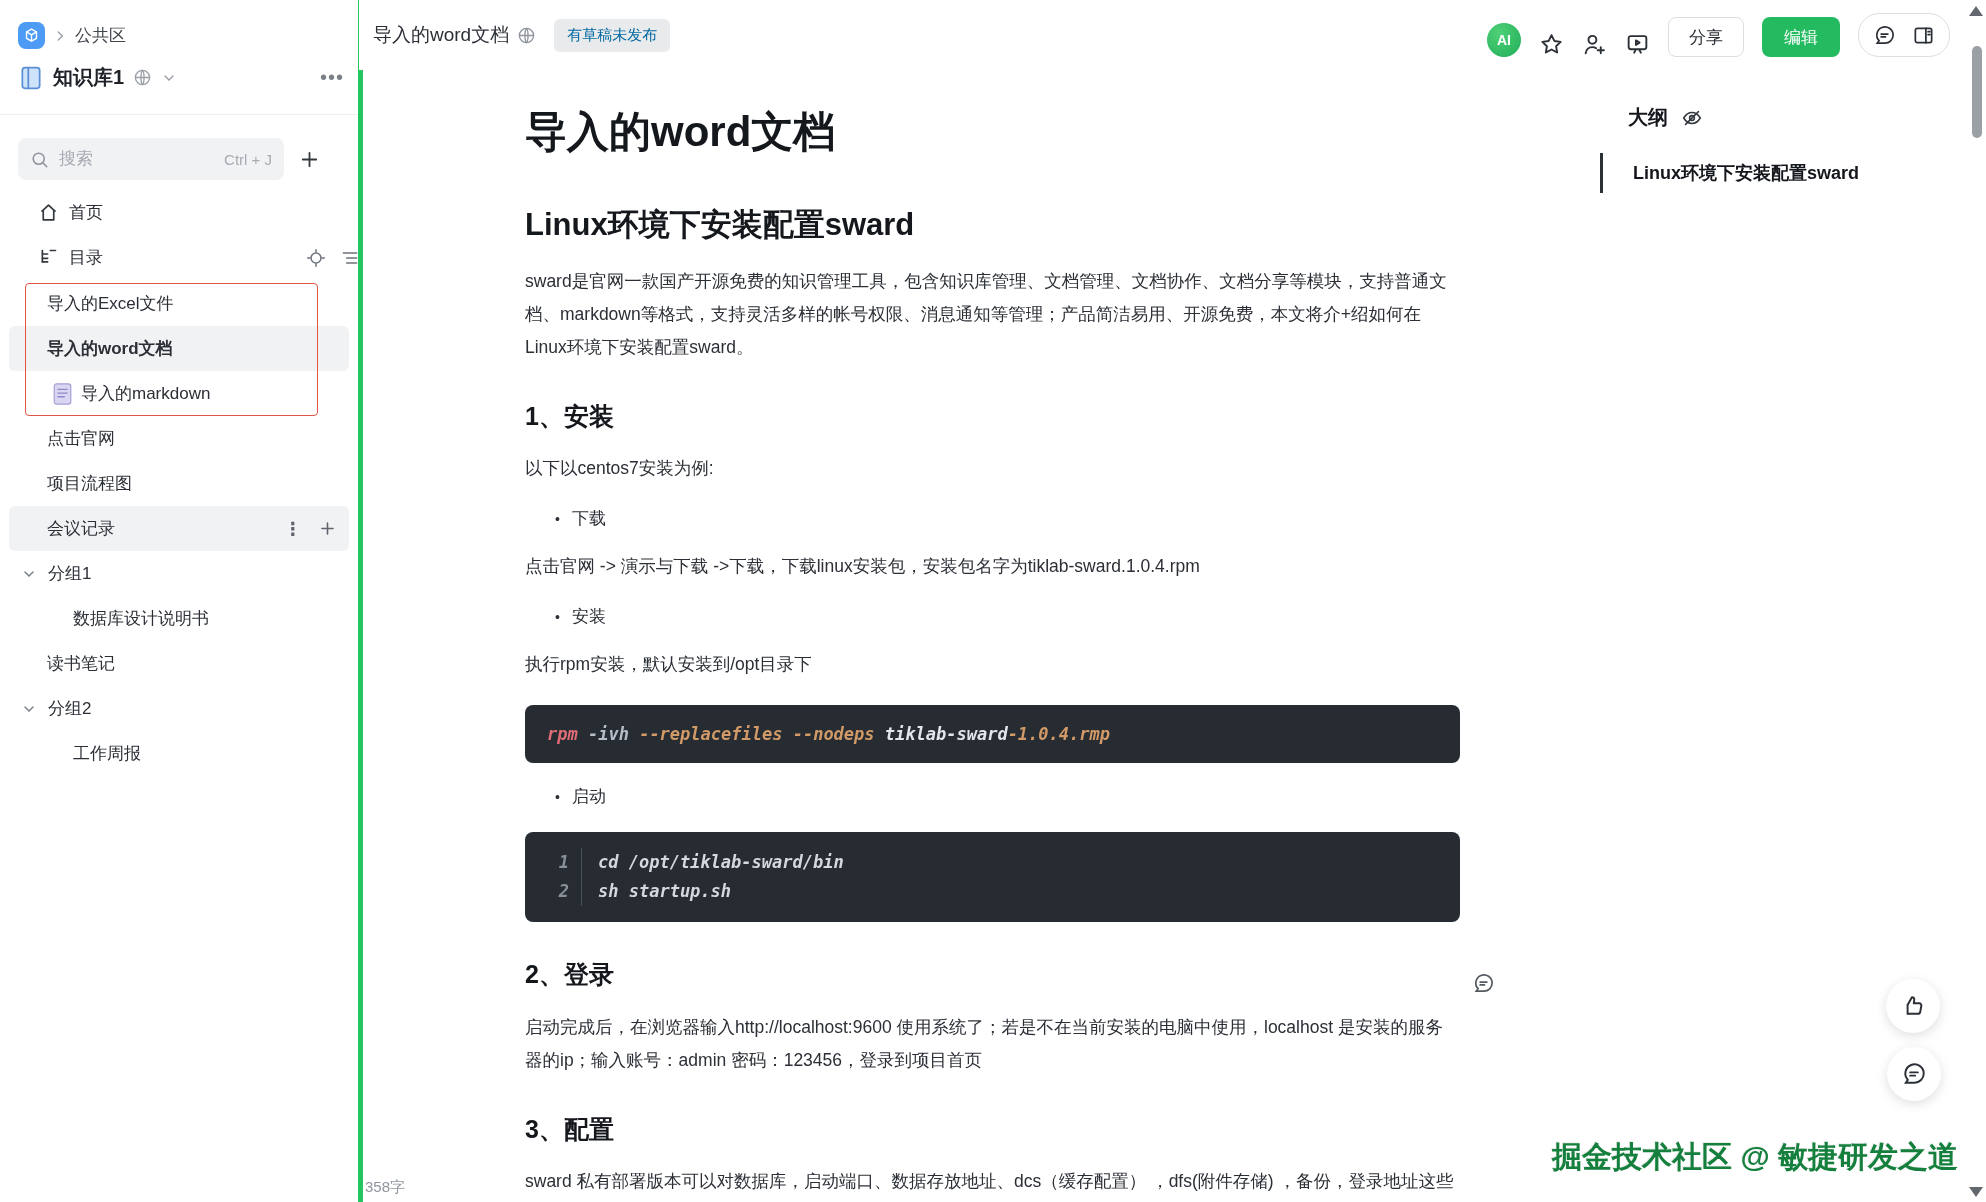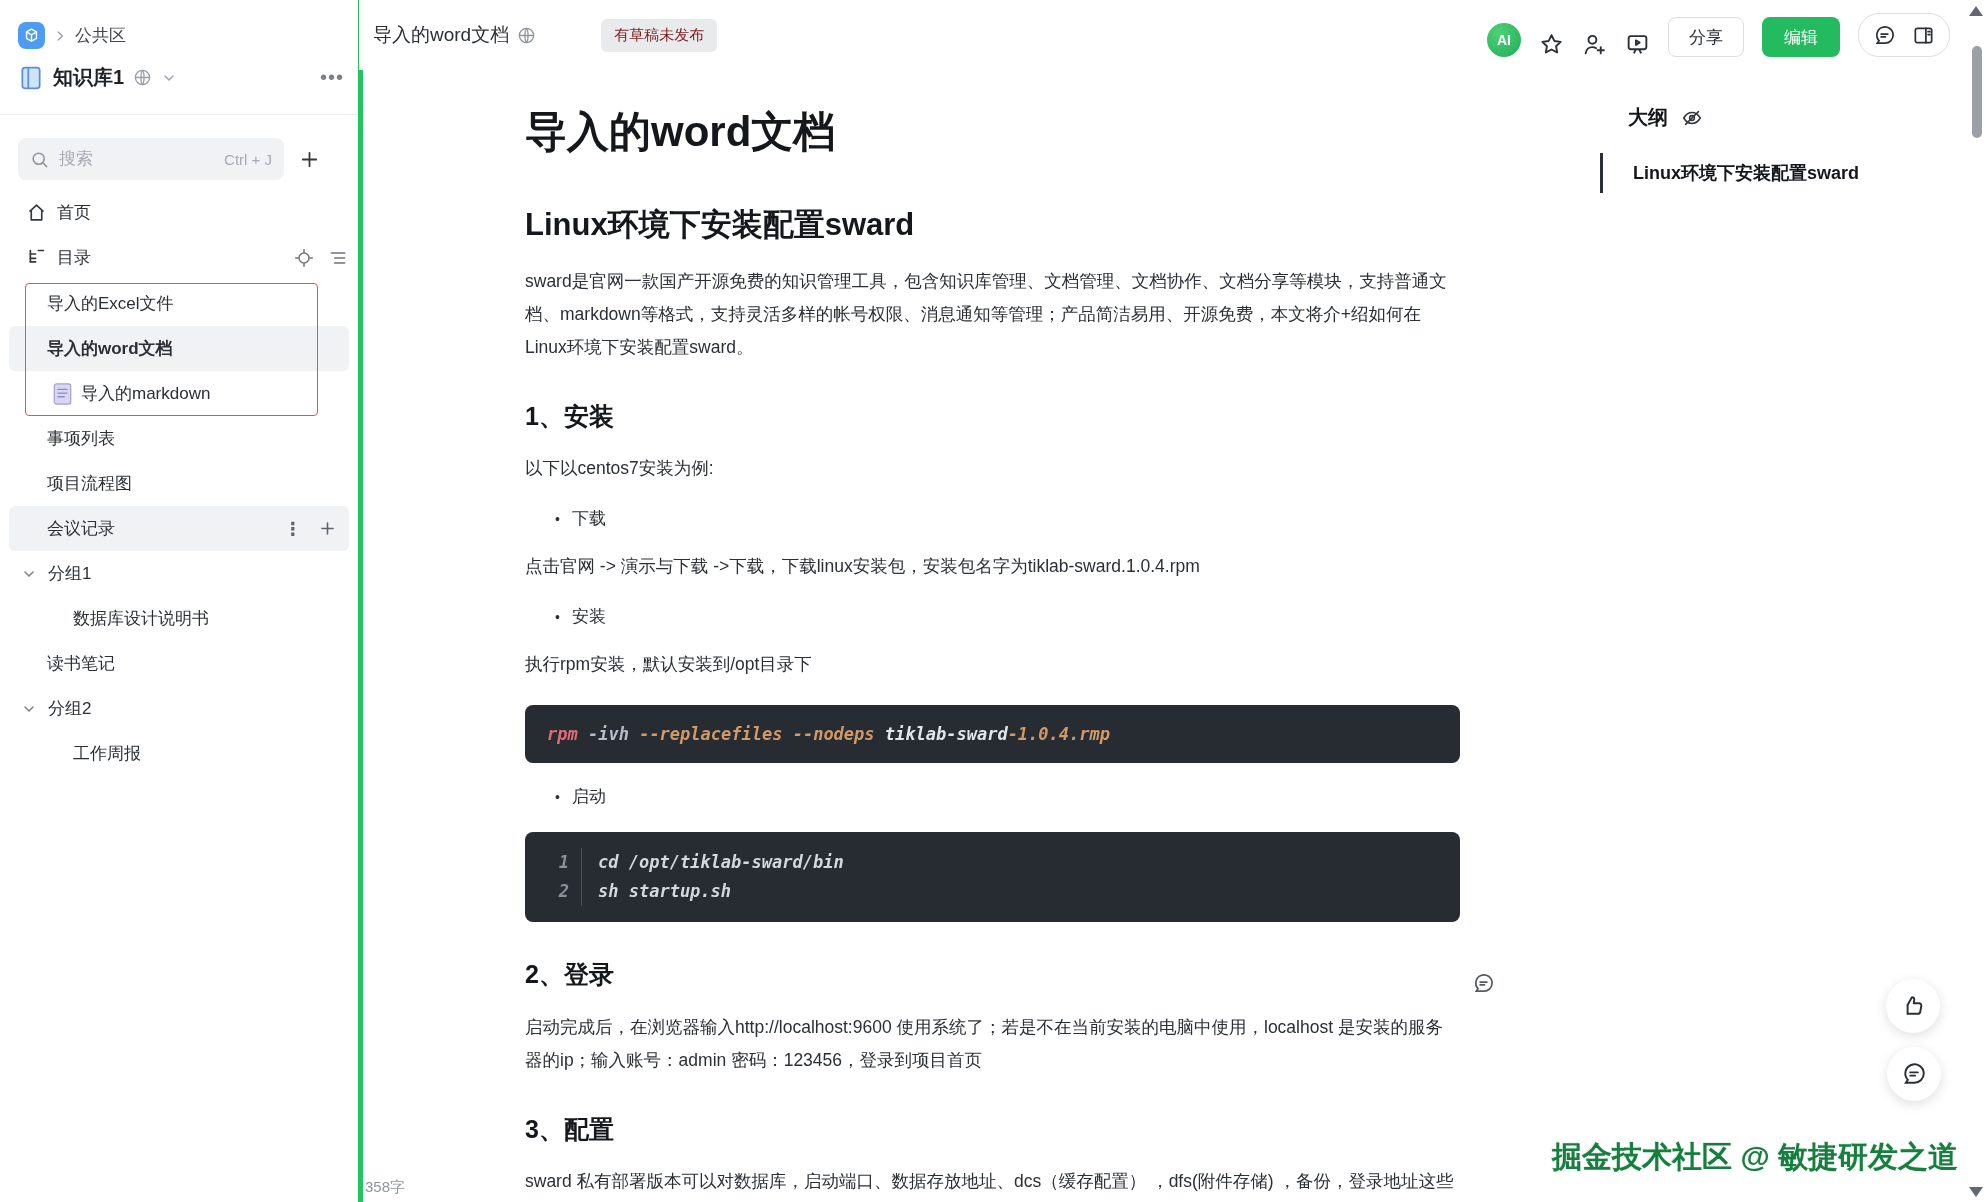--- a/index.html
+++ b/index.html
@@ -20,21 +20,21 @@
   .lib-name{font-size:20px;font-weight:bold;color:#1f2329}
   .dim-ic{color:#9aa0a8}
   .lib-more{margin-left:auto;color:#7a7f87;font-size:20px;letter-spacing:1px;cursor:pointer}
   .side-divider{position:absolute;left:0;top:114px;width:358px;height:1px;background:#eceef0;}
   .search-wrap{position:absolute;left:18px;top:138px;display:flex;align-items:center;gap:8px;}
   .search-box{width:266px;height:42px;background:#f1f2f4;border-radius:8px;display:flex;align-items:center;padding:0 12px;box-sizing:border-box;gap:8px;}
   .search-box input{border:none;outline:none;background:transparent;font-size:17px;flex:1;min-width:0;color:#1f2329;font-family:inherit;}
   .search-box input::placeholder{color:#a6abb3}
   .search-kbd{color:#a6abb3;font-size:15px;white-space:nowrap}
   .add-btn{width:34px;height:34px;display:flex;align-items:center;justify-content:center;color:#33383f;cursor:pointer}
-  .nav{position:absolute;left:4px;top:190px;width:358px;}
+  .nav{position:absolute;left:16px;top:190px;width:358px;}
   .nav-row{height:45px;display:flex;align-items:center;padding:0 14px 0 22px;font-size:17px;color:#2b2f36;}
   .nav-row .ic{width:21px;height:21px;margin-right:10px;color:#33383f}
   .nav-row .spacer{flex:1}
   .nav-act{width:20px;height:20px;color:#6f747c;margin-left:14px;cursor:pointer}
   .tree{position:absolute;left:0;top:281px;width:358px;}
   .tree-row{height:45px;display:flex;align-items:center;font-size:17px;color:#2b2f36;margin:0 9px;border-radius:6px;padding-left:38px;box-sizing:border-box;cursor:pointer;}
   .tree-row.sel{background:#f1f2f4;}
   .tree-row.bold{font-weight:bold;}
   .tree-row .doc-ic{width:19px;height:22px;margin-right:9px}
   .tree-row.lvl2{padding-left:44px}
@@ -43,21 +43,21 @@
   .grp-chev{width:16px;height:16px;color:#7a7f87;margin-right:11px}
   .row-acts{margin-left:auto;display:flex;align-items:center;gap:16px;padding-right:12px;color:#5f646c}
   .vdots{font-size:18px;font-weight:bold;line-height:1;cursor:pointer}
   .row-plus{width:19px;height:19px;cursor:pointer}
   .red-box{position:absolute;left:25px;top:2px;width:291px;height:131px;border:1px solid #e25544;border-radius:4px;pointer-events:none;}
   .word-count{position:absolute;left:365px;top:1178px;font-size:15px;color:#8f959e;}
   
   .topbar{position:absolute;left:359px;top:0;width:1627px;height:70px;display:flex;align-items:center;background:#fff;}
   .tb-title{font-size:19px;color:#2b2f36;margin-left:14px;}
   .tb-globe{margin-left:8px;color:#8f959e}
-  .tb-badge{margin-left:65px;background:#e9eaec;color:#7f1d1d;font-size:15px;border-radius:6px;padding:7px 13px;}
+  .tb-badge{margin-left:18px;background:#e9eaec;color:#0369a1;font-size:15px;border-radius:6px;padding:7px 13px;}
   .tb-right{margin-left:auto;display:flex;align-items:flex-end;gap:18px;padding-right:36px;}
   .ai-badge{width:34px;height:34px;border-radius:50%;background:radial-gradient(circle at 35% 30%,#4fd077,#1fae57);color:#fff;font-weight:bold;font-size:14px;display:flex;align-items:center;justify-content:center;cursor:pointer}
   .tb-ic{width:25px;height:25px;color:#2b2f36;cursor:pointer}
   .btn{height:40px;border-radius:8px;font-size:17px;display:flex;align-items:center;justify-content:center;cursor:pointer;box-sizing:border-box;font-family:inherit}
   .btn-share{width:76px;border:1px solid #dcdee1;background:#fff;color:#2b2f36;}
   .btn-edit{width:78px;border:none;background:#23ba60;color:#fff;}
   .pill-group{height:42px;border:1px solid #dcdee1;border-radius:21px;display:flex;align-items:center;gap:16px;padding:0 14px;}
   .pill-group .tb-ic{width:23px;height:23px}
   .sb-up{position:absolute;right:3px;top:6px;width:0;height:0;border-left:7px solid transparent;border-right:7px solid transparent;border-bottom:10px solid #63686f;}
   .sb-thumb{position:absolute;right:4px;top:46px;width:10px;height:92px;border-radius:5px;background:#9ba0a7;cursor:pointer}
@@ -187,21 +187,21 @@
 
     <div class="tree-row lvl2">
       <svg class="doc-ic" viewBox="0 0 20 24">
           <rect x="1" y="1" width="18" height="22" rx="2.5" fill="#d9d6f2" stroke="#a49ed6" stroke-width="1.3"></rect>
           <path d="M5 7h10M5 11h10M5 15h7" stroke="#8f88c9" stroke-width="1.4" stroke-linecap="round"></path>
         </svg>
       <span>导入的markdown</span>
     </div>
 
     <div class="tree-row">
-      <span>事项列表</span>
+      <span>点击官网</span>
     </div>
 
     <div class="tree-row">
       <span>项目流程图</span>
     </div>
 
     <div class="tree-row sel">
       <span>会议记录</span>
       <span class="row-acts">
         <span class="vdots">⋮</span>

